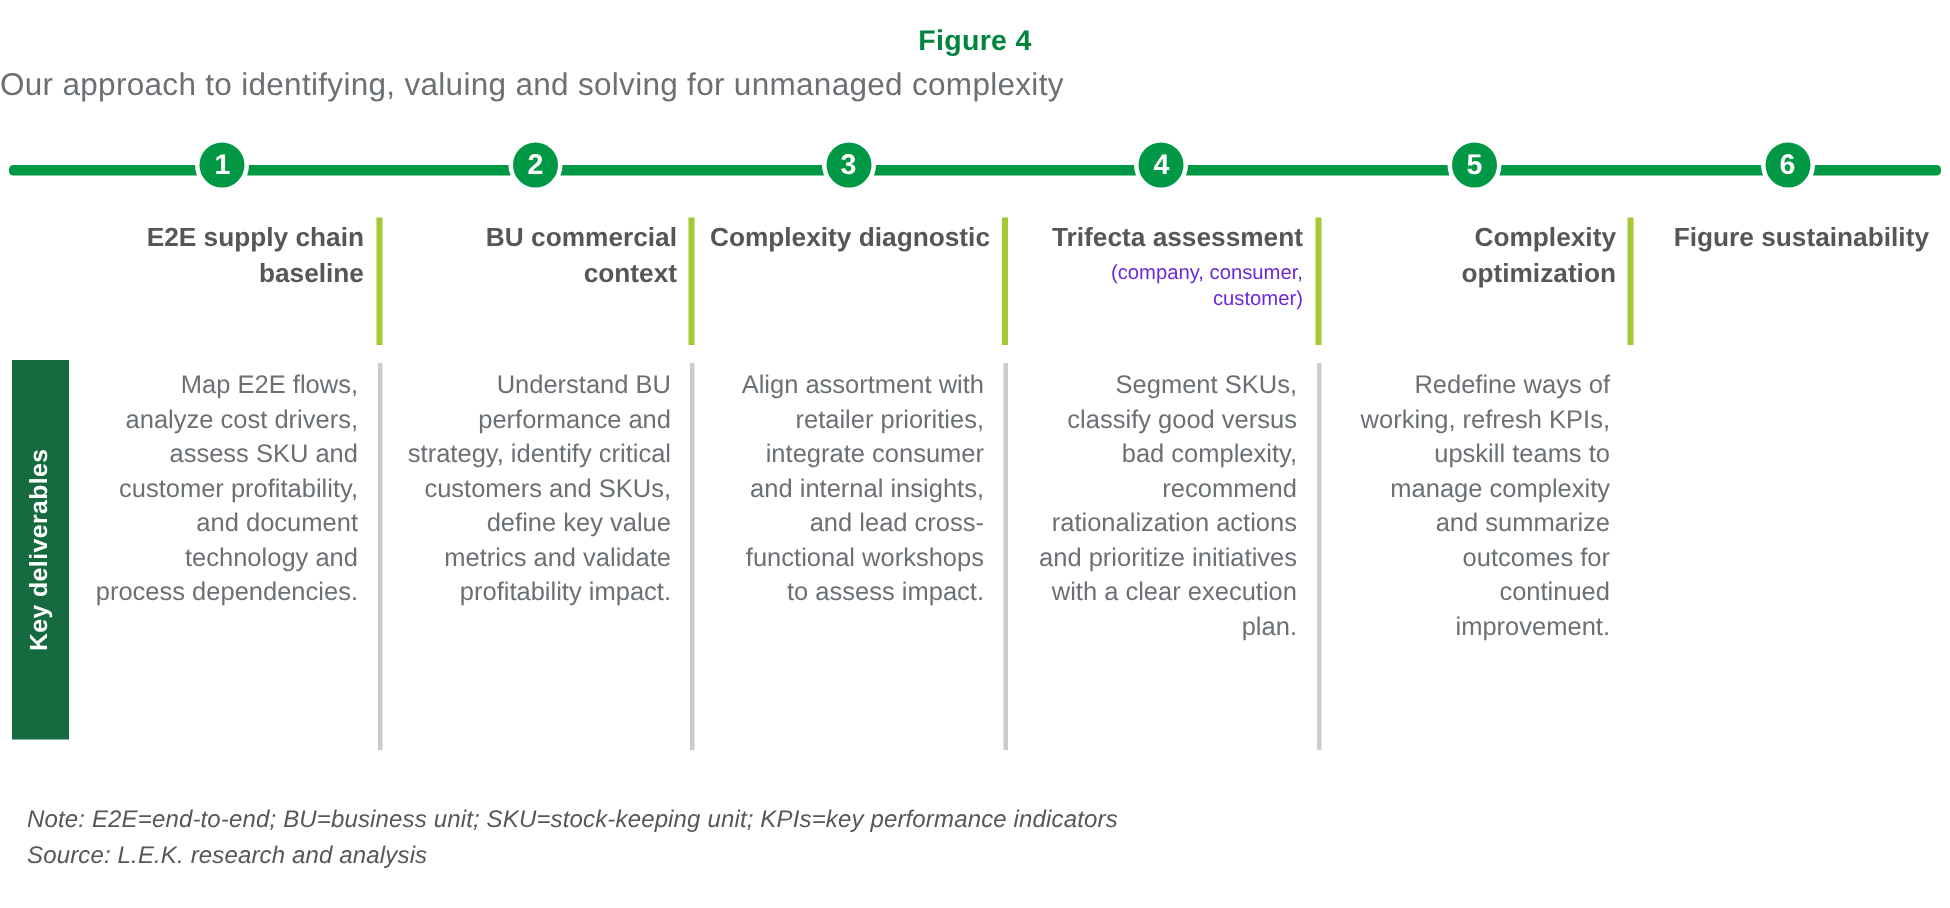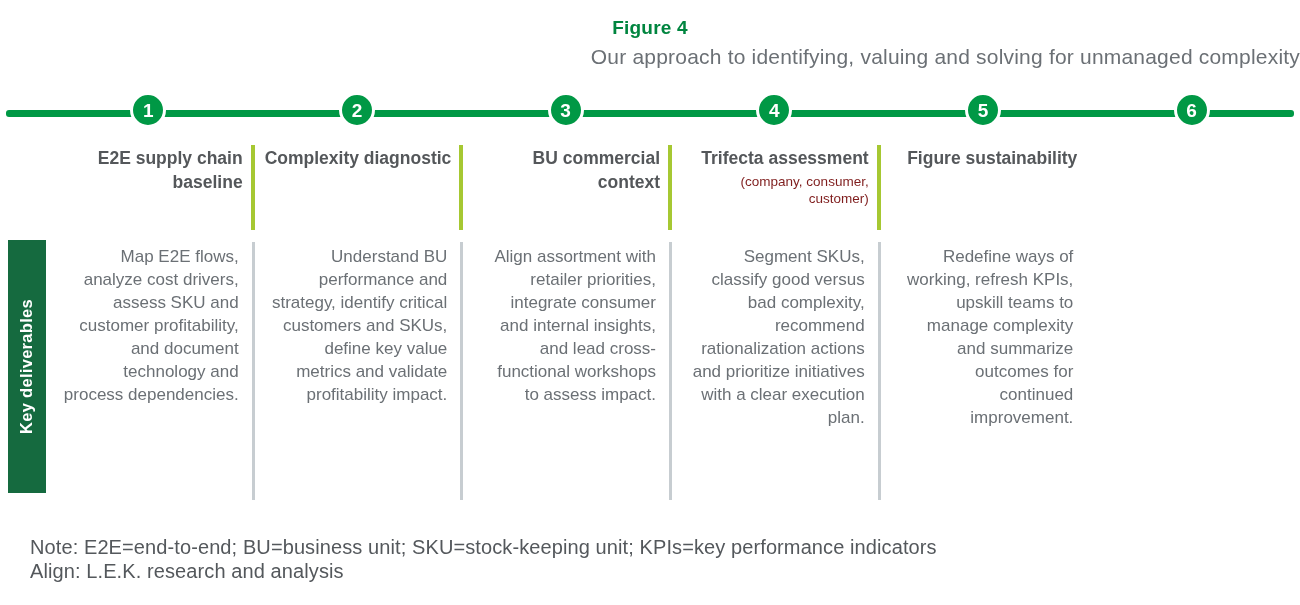--- a/index.html
+++ b/index.html
@@ -9,21 +9,21 @@
     position:relative; width:1300px; height:605px; background:#fff; overflow:hidden;
     color:#6b7075;
     padding-left:35px;
   }
   
   .fig-label {
     position:absolute; top:17px; left:0; width:100%; text-align:center;
     font-size:19px; font-weight:bold; color:#00853f; letter-spacing:.2px;
   }
   .fig-title {
-    position:absolute; top:45px; left:0; width:100%; text-align:right;
+    position:absolute; top:45px; left:0; width:100%; text-align:left;
     font-size:21px; font-weight:400; color:#6b7075; letter-spacing:.2px;
   }
   
   .timeline-line {
     position:absolute; top:110px; left:6px; right:6px; height:7px;
     background:#009845; border-radius:3px;
   }
   .row {
     position:absolute; left:44px; right:4px;
     display:grid; grid-template-columns:repeat(6,1fr);
@@ -40,21 +40,21 @@
   .header-cell {
     position:relative; text-align:right; padding:2px 10px 0 10px;
     color:#54575a; font-weight:bold; font-size:17.5px; line-height:1.35;
     min-height:88px;
   }
   .header-cell.with-divider::before {
     content:""; position:absolute; left:-2px; top:0; width:4px; height:85px;
     background:#a6c832;
   }
   .header-sub {
-    display:block; font-weight:400; font-size:13.5px; color:#7f1d1d;
+    display:block; font-weight:400; font-size:13.5px; color:#6d28d9;
     line-height:1.3; margin-top:2px;
   }
   
   .body-row { top:240px; }
   .body-cell {
     position:relative; padding:5px 14px 0 18px;
     font-size:17px; line-height:23px; color:#6b7075; text-align:right;
     min-height:262px;
   }
   .body-cell.with-divider::before {
@@ -66,22 +66,22 @@
     position:absolute; left:8px; top:240px; width:38px; height:253px;
     background:#156a3f; display:flex; align-items:center; justify-content:center;
     overflow:visible;
   }
   .sidebar-label {
     transform:rotate(-90deg); white-space:nowrap;
     color:#ffffff; font-weight:bold; font-size:16.5px; letter-spacing:.3px;
   }
   
   .footer {
-    position:absolute; left:30px; top:535px; font-size:20px; line-height:24px;
-    color:#54585c; letter-spacing:.1px;
+    position:absolute; left:18px; top:535px; font-size:16px; line-height:24px;
+    color:#54585c; letter-spacing:.1px;font-style:italic;
   }
 </style>
 </head>
 <body>
 
 <div class="figure">
 
   <div class="fig-label">Figure 4</div>
   <div class="fig-title">Our approach to identifying, valuing and solving for unmanaged complexity</div>
 
@@ -107,30 +107,34 @@
         <div class="step-circle">6</div>
       </div>
   </div>
 
   <div class="row headers-row">
     <div class="header-cell">
       <span>E2E supply chain baseline</span>
       <span class="header-sub"></span>
     </div>
     <div class="header-cell with-divider">
-      <span>Complexity diagnostic</span>
+      <span>BU commercial context</span>
       <span class="header-sub"></span>
     </div>
     <div class="header-cell with-divider">
-      <span>BU commercial context</span>
+      <span>Complexity diagnostic</span>
       <span class="header-sub"></span>
     </div>
     <div class="header-cell with-divider">
       <span>Trifecta assessment</span>
       <span class="header-sub">(company, consumer, customer)</span>
+    </div>
+    <div class="header-cell with-divider">
+      <span>Complexity optimization</span>
+      <span class="header-sub"></span>
     </div>
     <div class="header-cell with-divider">
       <span>Figure sustainability</span>
       <span class="header-sub"></span>
     </div>
   </div>
 
   <div class="sidebar">
     <span class="sidebar-label">Key deliverables</span>
   </div>
@@ -138,16 +142,16 @@
   <div class="row body-row">
     <div class="body-cell">Map E2E flows, analyze cost drivers, assess SKU and customer profitability, and document technology and process dependencies.</div>
     <div class="body-cell with-divider">Understand BU performance and strategy, identify critical customers and SKUs, define key value metrics and validate profitability impact.</div>
     <div class="body-cell with-divider">Align assortment with retailer priorities, integrate consumer and internal insights, and lead cross-functional workshops to assess impact.</div>
     <div class="body-cell with-divider">Segment SKUs, classify good versus bad complexity, recommend rationalization actions and prioritize initiatives with a clear execution plan.</div>
     <div class="body-cell with-divider">Redefine ways of working, refresh KPIs, upskill teams to manage complexity and summarize outcomes for continued improvement.</div>
   </div>
 
   <div class="footer">
     <div>Note: E2E=end-to-end; BU=business unit; SKU=stock-keeping unit; KPIs=key performance indicators</div>
-    <div>Align: L.E.K. research and analysis</div>
+    <div>Source: L.E.K. research and analysis</div>
   </div>
 
 </div>
 
 </body></html>

